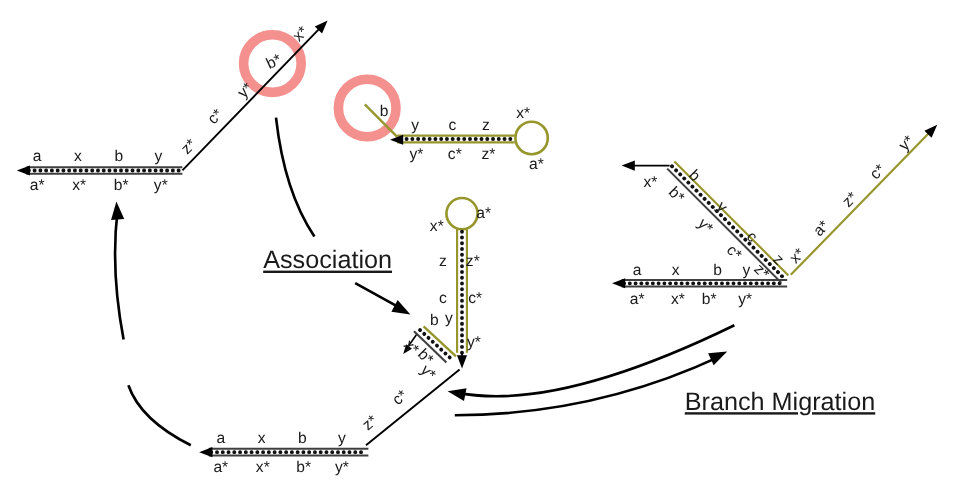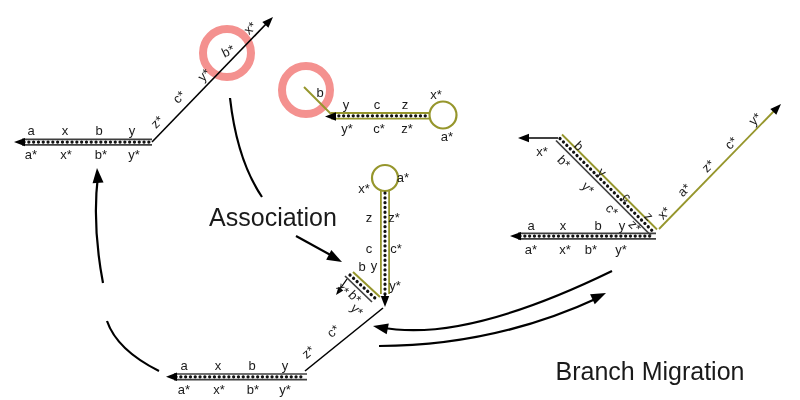--- a/index.html
+++ b/index.html
@@ -1,22 +1,22 @@
 <!DOCTYPE html>
 <html><head>
 <meta charset="utf-8">
 <style>
   html,body{margin:0;padding:0;background:#fff;}
   #stage{position:relative;width:800px;height:400px;background:#ffffff;overflow:hidden;
          font-family:"Liberation Sans", sans-serif;}
   #stage svg{position:absolute;left:0;top:0;}
   .lbl{position:absolute;font-size:13px;line-height:1;color:#1a1a1a;white-space:nowrap;
        transform:translate(-50%,-50%);}
-  .plabel{position:absolute;font-size:25px;line-height:1;color:#1a1a1a;white-space:nowrap;
-       transform:translate(-50%,-50%);}
+  .plabel{position:absolute;font-size:21px;line-height:1;color:#1a1a1a;white-space:nowrap;
+       transform:translate(-50%,-50%);text-decoration:underline;}
 </style>
 </head>
 <body>
 
 <div id="stage">
 
 <svg width="800" height="400" viewBox="0 0 800 400">
 
   <circle cx="227" cy="53" r="24" fill="none" stroke-width="8" stroke="#f4918f"></circle>
   <circle cx="306" cy="90" r="24" fill="none" stroke-width="8" stroke="#f4918f"></circle>
@@ -85,21 +85,21 @@
     <path d="M612,271 Q462,344 380,327"></path>
     <path d="M379,346 Q495,346 600,297"></path>
   </g>
   <polygon points="0,0 -15,-5.5 -15,5.5" transform="translate(342,262) rotate(28)" fill="#000"></polygon>
   <polygon points="0,0 -15,-5.5 -15,5.5" transform="translate(97,168) rotate(-94)" fill="#000"></polygon>
   <polygon points="0,0 -15,-5.5 -15,5.5" transform="translate(373,326) rotate(191)" fill="#000"></polygon>
   <polygon points="0,0 -15,-5.5 -15,5.5" transform="translate(606,293) rotate(-25)" fill="#000"></polygon>
 </svg>
 
 <span class="plabel" style="left:273px;top:217px">Association</span>
-<span class="plabel" style="left:650px;top:371px">Branch Migration</span>
+<span class="plabel" style="left:650px;top:335px">Branch Migration</span>
 
 <span class="lbl" style="left:31px;top:130px">a</span>
 <span class="lbl" style="left:65px;top:130px">x</span>
 <span class="lbl" style="left:99px;top:130px">b</span>
 <span class="lbl" style="left:132px;top:130px">y</span>
 <span class="lbl" style="left:31px;top:154px">a*</span>
 <span class="lbl" style="left:66px;top:154px">x*</span>
 <span class="lbl" style="left:101px;top:154px">b*</span>
 <span class="lbl" style="left:134px;top:154px">y*</span>
 <span class="lbl" style="left:157px;top:122px;transform:translate(-50%,-50%) rotate(-45deg)">z*</span>

